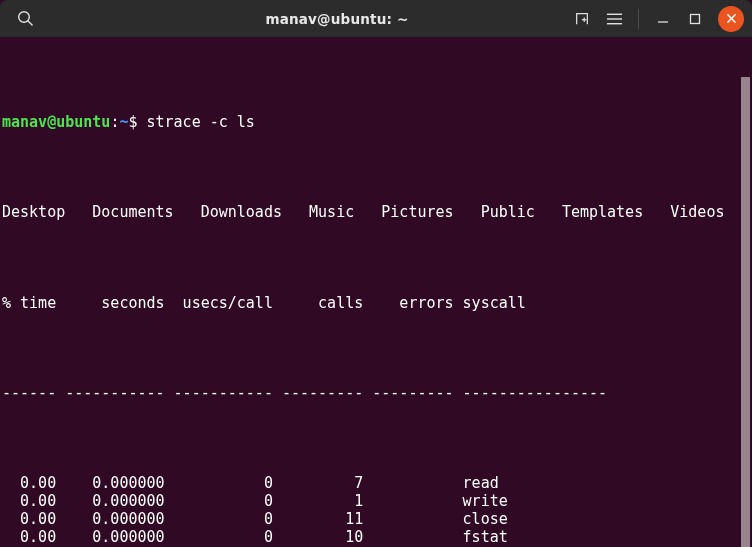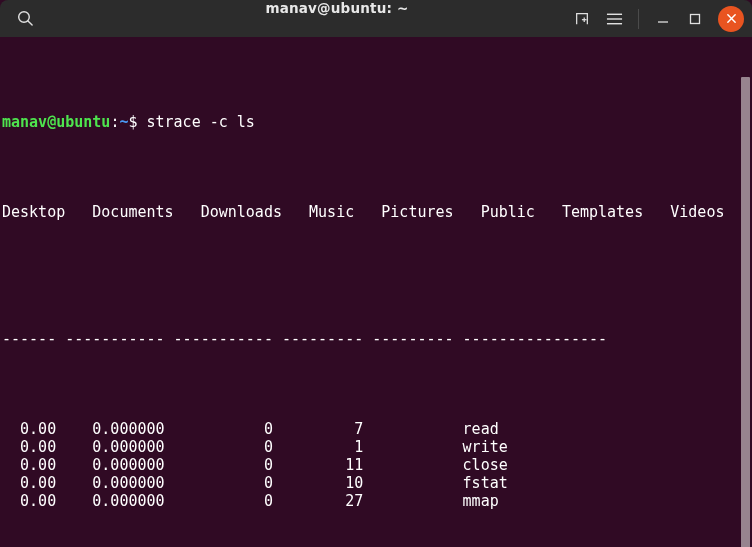--- a/index.html
+++ b/index.html
@@ -18,20 +18,21 @@
     display: flex;
     flex-direction: column;
     position: relative;
   }
 
   
   .titlebar {
     height: 37px;
     background: #2c2c2c;
     display: flex;
+    align-items: center;
     padding: 0 8px 0 10px;
     flex: 0 0 37px;
     border-top-left-radius: 8px;
     border-top-right-radius: 8px;
     position: relative;
   }
   .tb-left { display: flex; align-items: center; width: 120px; }
   .tb-title {
     flex: 1;
     text-align: center;
@@ -176,20 +177,21 @@
   <div class="terminal">
     <div class="term-text" id="term-content">
 
       
       <div class="line"><span class="c-green">manav@ubuntu</span><span class="c-white">:</span><span class="c-blue">~</span><span class="c-white">$</span><span class="c-white"> strace -c ls</span></div>
 
       
       <div class="line">Desktop   Documents   Downloads   Music   Pictures   Public   Templates   Videos   vscode</div>
 
       
+      <div class="line">% time     seconds  usecs/call     calls    errors syscall</div>
 
       
       <div class="line">------ ----------- ----------- --------- --------- ----------------</div>
 
       
       <div id="rows-host"><div class="line">  0.00    0.000000           0         7           read</div><div class="line">  0.00    0.000000           0         1           write</div><div class="line">  0.00    0.000000           0        11           close</div><div class="line">  0.00    0.000000           0        10           fstat</div><div class="line">  0.00    0.000000           0        27           mmap</div></div>
 
       
       
 

